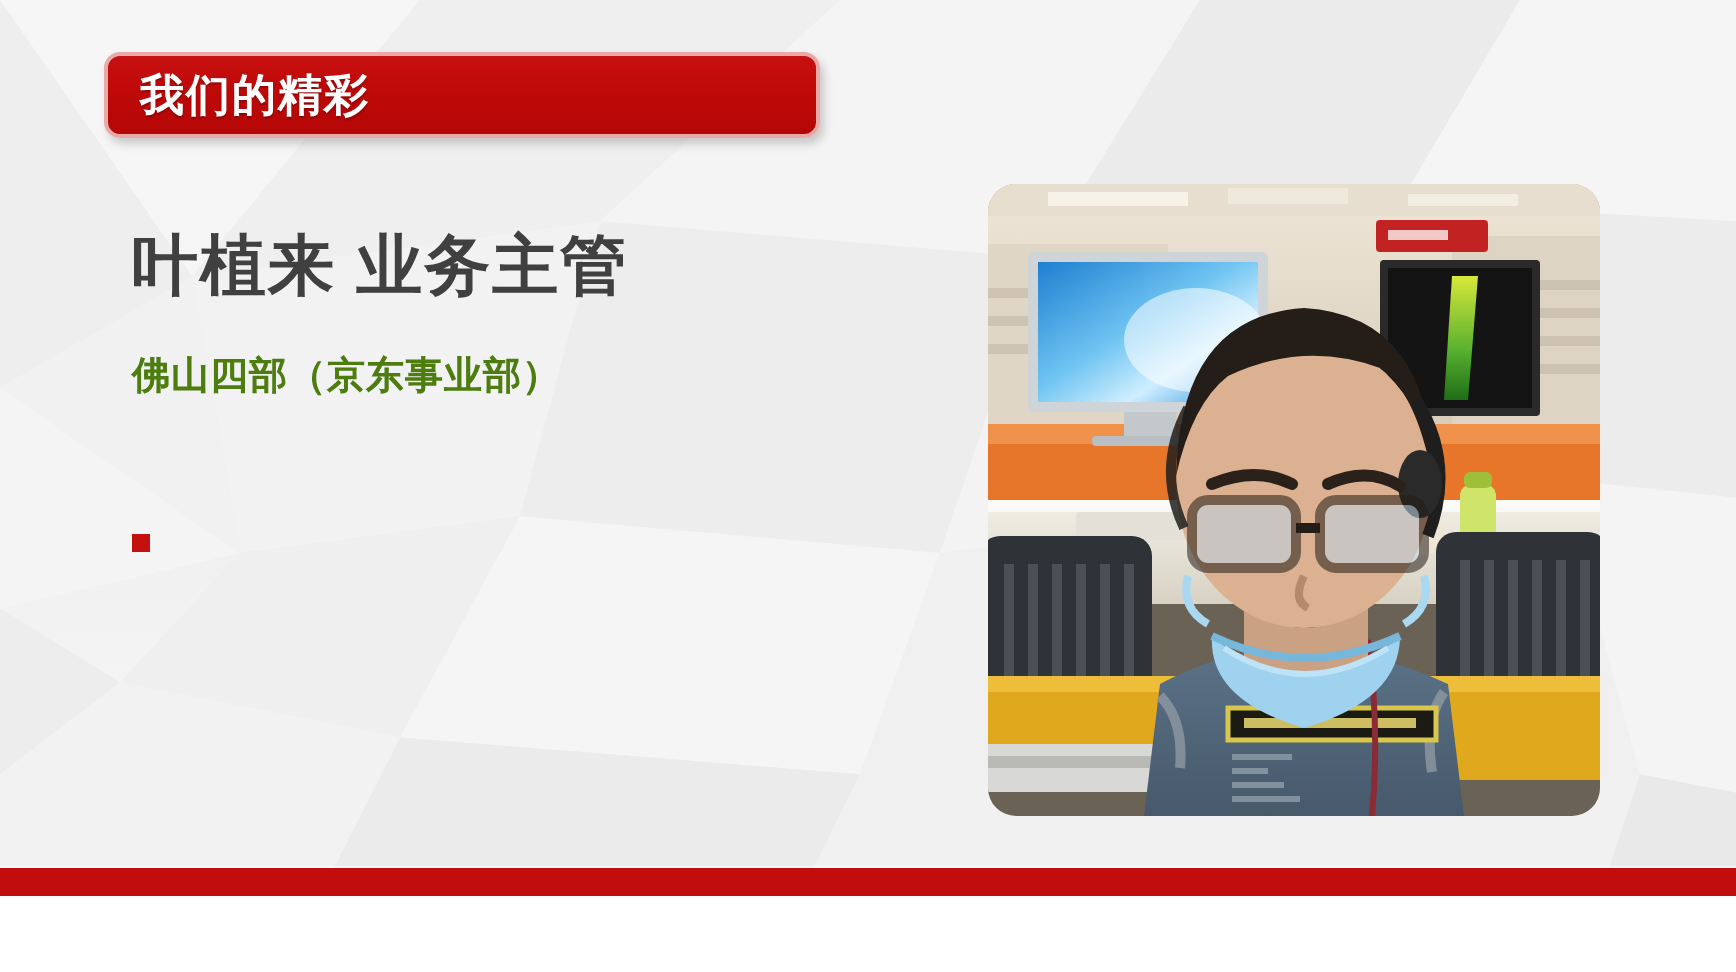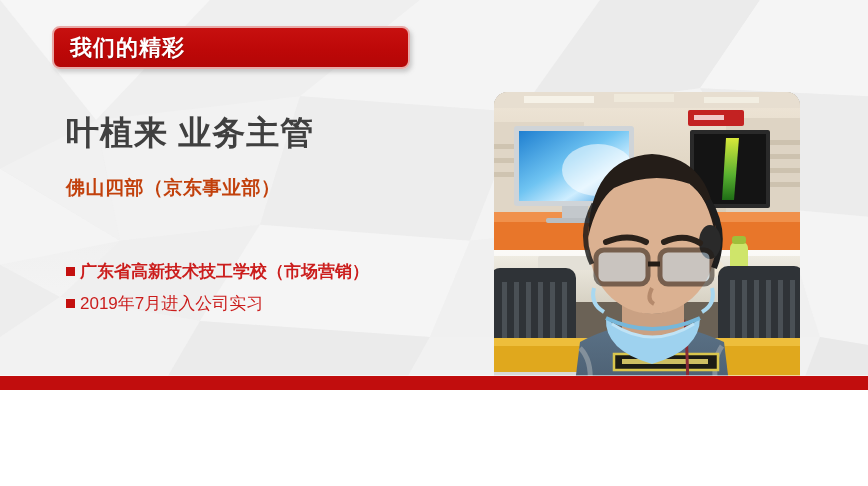--- a/index.html
+++ b/index.html
@@ -4,21 +4,21 @@
 <style>
   html, body {
     margin: 0;
     padding: 0;
     background: #ffffff;
   }
 
   #slide {
     position: relative;
     width: 868px;
-    height: 390px;
+    height: 448px;
     overflow: hidden;
     font-family: "Liberation Sans", "DejaVu Sans", sans-serif;
     background: #f1f1f1;
   }
 
   
   .bg-layer {
     position: absolute;
     inset: 0;
     background: linear-gradient(180deg, #f3f3f3 0%, #ececec 45%, #f4f4f4 78%, #e9e9e9 100%);
@@ -78,21 +78,21 @@
   .person-name {
     color: #404040;
     font-size: 33px;
     font-weight: 700;
     letter-spacing: 1px;
     line-height: 1.25;
     white-space: nowrap;
   }
 
   .person-dept {
-    color: #c2410c;
+    color: #4d7c0f;
     font-size: 19px;
     font-weight: 700;
     letter-spacing: 0.5px;
     margin-top: 22px;
     white-space: nowrap;
   }
 
   .bullet-list {
     margin-top: 62px;
   }
@@ -173,25 +173,20 @@
     <span class="banner-text">我们的精彩</span>
   </div>
 
   <div class="left-col">
     <div class="person-name">叶植来 业务主管</div>
     <div class="person-dept">佛山四部（京东事业部）</div>
 
     <div class="bullet-list">
       <div class="bullet-item bold">
         <span class="bullet-marker"></span>
-        <span class="bullet-label">广东省高新技术技工学校（市场营销）</span>
-      </div>
-      <div class="bullet-item">
-        <span class="bullet-marker"></span>
-        <span class="bullet-label">2019年7月进入公司实习</span>
       </div>
     </div>
   </div>
 
   <div class="photo-frame">
     <svg class="photo-svg" viewBox="0 0 306 316" preserveAspectRatio="none">
       <defs>
         <linearGradient id="monGrad" x1="0" y1="0" x2="1" y2="1">
           <stop offset="0%" stop-color="#1f7fd0"></stop>
           <stop offset="45%" stop-color="#6fc4f2"></stop>

